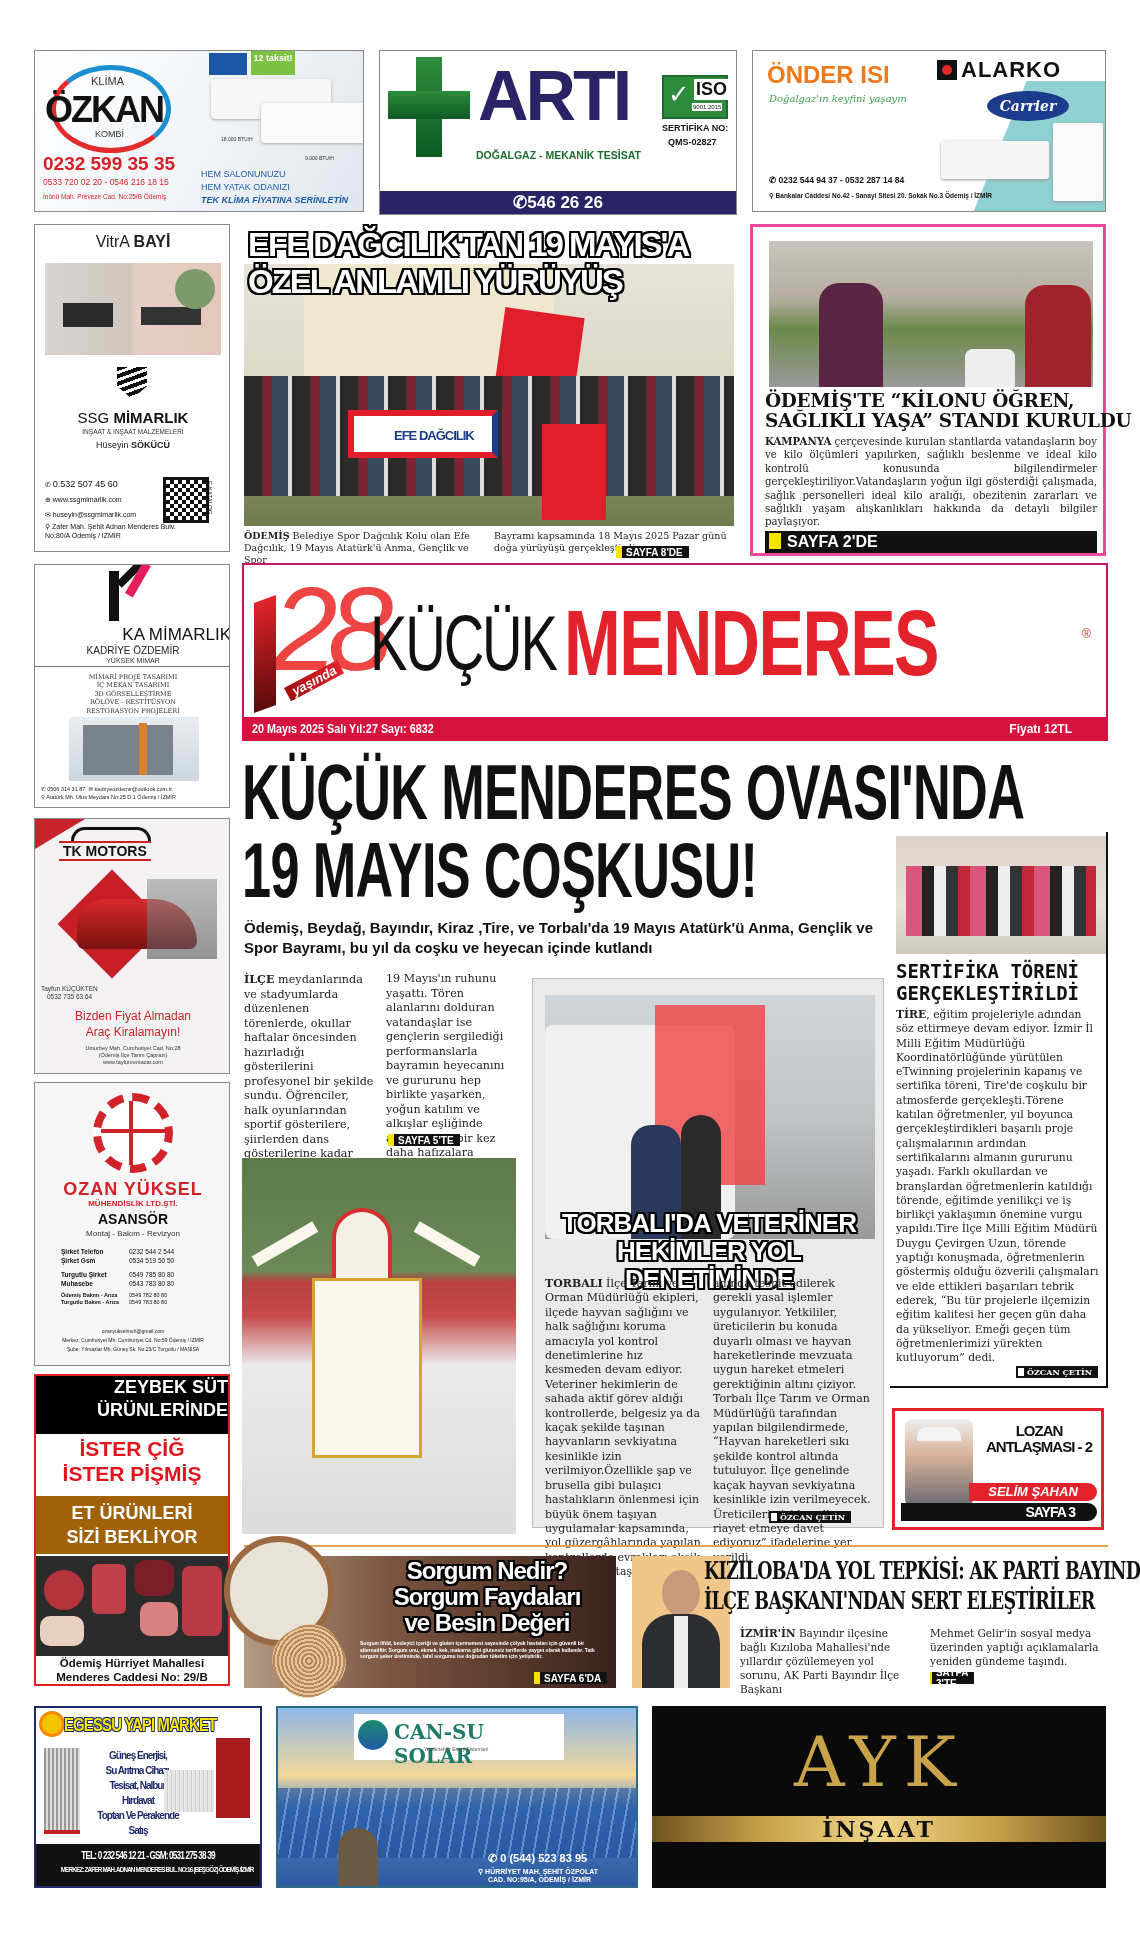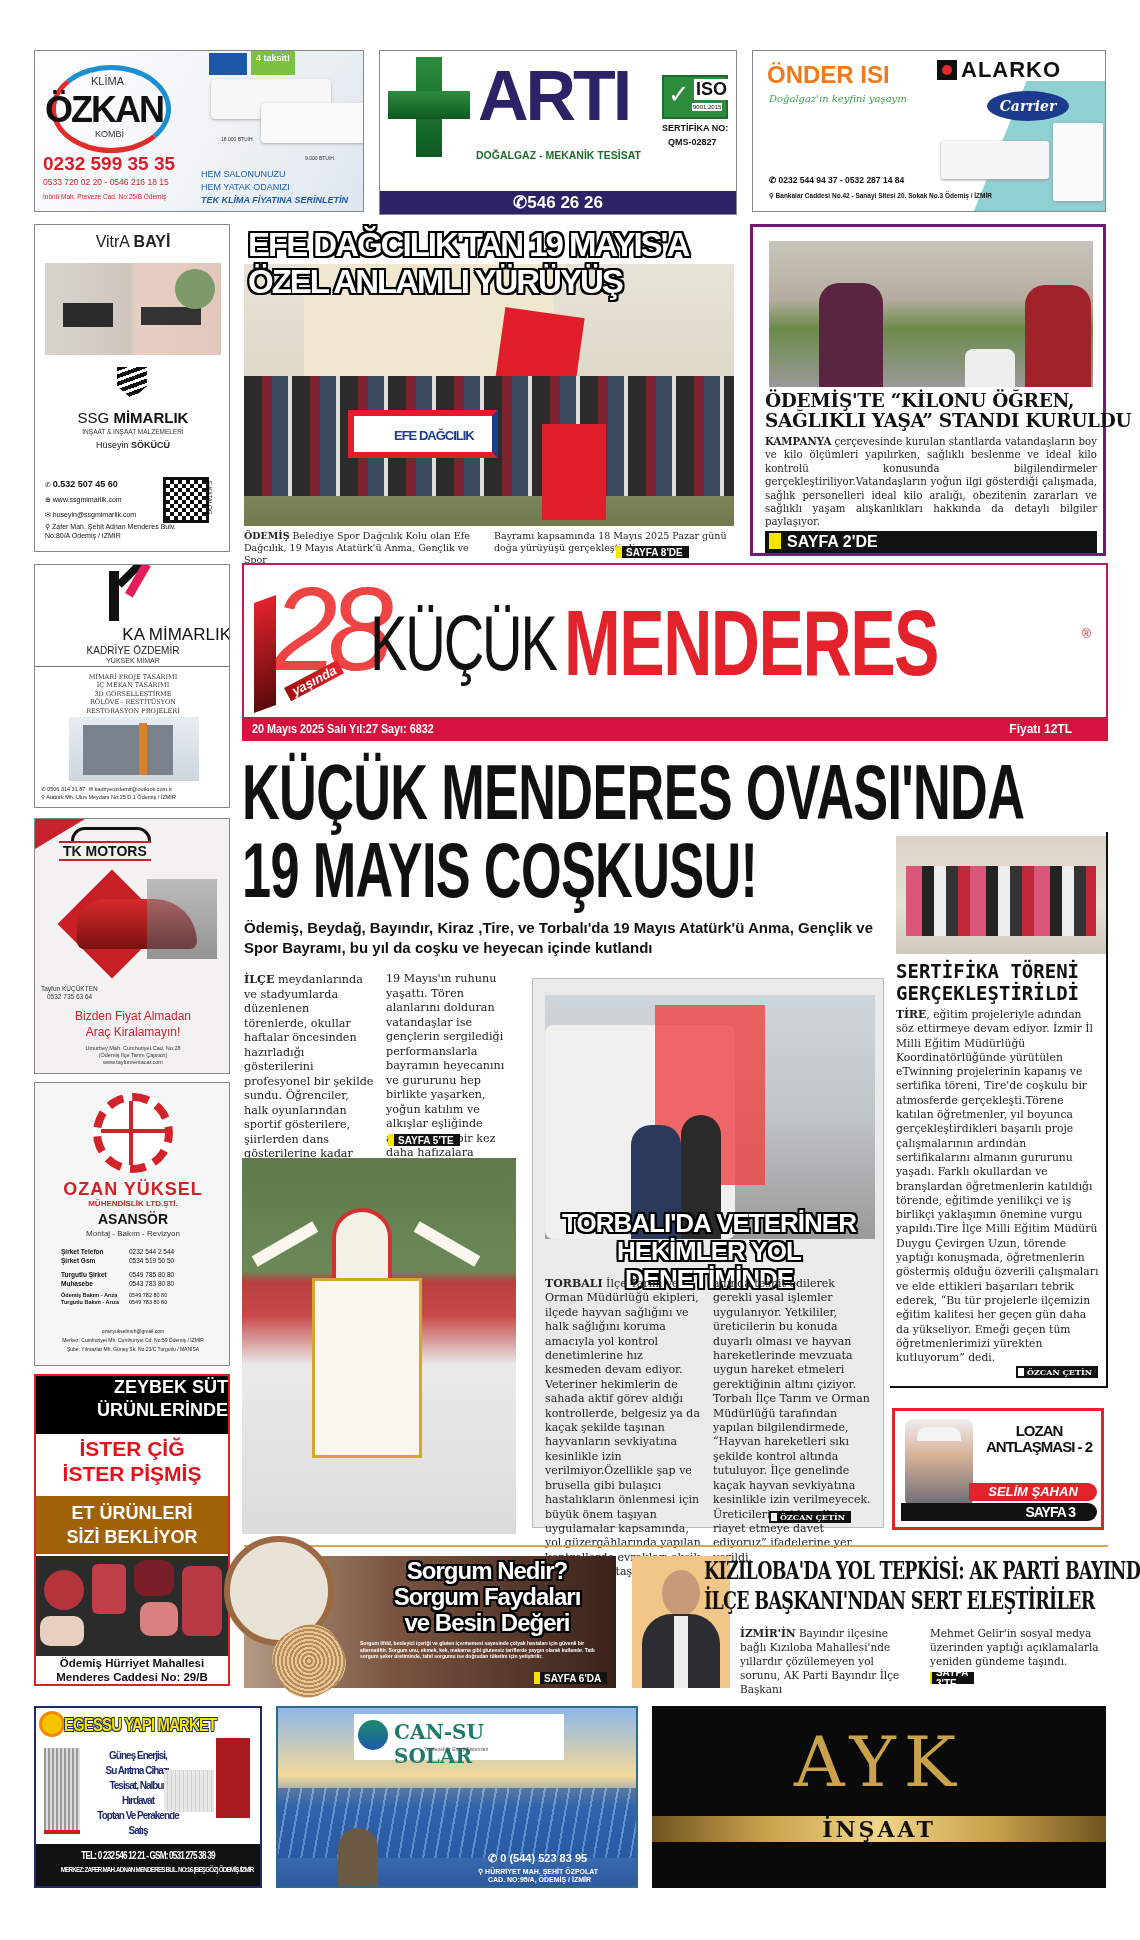--- a/index.html
+++ b/index.html
@@ -21,21 +21,21 @@
 </style>
 </head>
 <body>
 
 <div class="ad" style="left:34px;top:50px;width:330px;height:162px;background:linear-gradient(120deg,#fff 0%,#eef2f6 60%,#dfe6ee 100%)">
   <div class="abs" style="left:16px;top:14px;width:120px;height:88px;border-radius:50%;border:5px solid #1b8fd0;border-bottom-color:#e32b2b;border-left-color:#e32b2b"></div>
   <div class="abs sans" style="left:56px;top:24px;font-size:11px;color:#333">KLİMA</div>
   <div class="abs cond" style="left:10px;top:38px;font-size:36px;color:#111;letter-spacing:-2px">ÖZKAN</div>
   <div class="abs sans" style="left:60px;top:78px;font-size:9px;color:#333">KOMBİ</div>
   <div class="abs sans" style="left:174px;top:2px;width:38px;height:22px;background:#1d58a8;font-size:4px;color:#fff"></div>
-  <div class="abs sans" style="left:216px;top:0;width:44px;height:24px;background:#7cc142;color:#fff;font-weight:bold;font-size:9px;text-align:center;padding-top:2px">4 taksit!</div>
+  <div class="abs sans" style="left:216px;top:0;width:44px;height:24px;background:#7cc142;color:#fff;font-weight:bold;font-size:9px;text-align:center;padding-top:2px">12 taksit!</div>
   <div class="abs" style="left:176px;top:28px;width:120px;height:40px;background:#f7f7f7;border-radius:4px;box-shadow:0 1px 3px #aaa"></div>
   <div class="abs sans" style="left:186px;top:85px;font-size:5px;color:#333">18.000 BTU/H</div>
   <div class="abs" style="left:226px;top:52px;width:118px;height:40px;background:#fafafa;border-radius:4px;box-shadow:0 1px 3px #aaa"></div>
   <div class="abs sans" style="left:270px;top:104px;font-size:5px;color:#333">9.000 BTU/H</div>
   <div class="abs sans" style="left:8px;top:102px;font-size:19px;font-weight:bold;color:#d61f26">0232 599 35 35</div>
   <div class="abs sans" style="left:8px;top:126px;font-size:8.5px;color:#d61f26">0533 720 02 20 - 0546 216 18 15</div>
   <div class="abs sans" style="left:8px;top:142px;font-size:6.5px;color:#d61f26">İnönü Mah. Preveze Cad. No:25/B Ödemiş</div>
   <div class="abs sans" style="left:166px;top:118px;font-size:9px;color:#1d5ca8">HEM SALONUNUZU</div>
   <div class="abs sans" style="left:166px;top:131px;font-size:9px;color:#1d5ca8">HEM YATAK ODANIZI</div>
   <div class="abs sans" style="left:166px;top:144px;font-size:9px;font-weight:bold;font-style:italic;color:#1d5ca8">TEK KLİMA FİYATINA SERİNLETİN</div>
@@ -79,21 +79,21 @@
   <div class="photo" style="left:10px;top:38px;width:176px;height:92px;background:linear-gradient(90deg,#d9d4cf 0%,#cfc6be 48%,#e7cfc4 52%,#e2c8bb 100%)">
     <div class="abs" style="left:18px;top:40px;width:50px;height:24px;background:#2a2a2a"></div>
     <div class="abs" style="left:96px;top:44px;width:60px;height:18px;background:#333"></div>
     <div class="abs" style="left:130px;top:6px;width:40px;height:40px;border-radius:50%;background:#7d9a6a"></div>
   </div>
   <div class="abs" style="left:82px;top:142px;width:30px;height:32px;background:repeating-linear-gradient(160deg,#111 0 4px,#fff 4px 7px);clip-path:polygon(0 0,100% 0,100% 60%,50% 100%,0 60%)"></div>
   <div class="abs sans" style="left:0;top:184px;width:196px;text-align:center;font-size:15px;color:#111"><span>SSG</span> <b>MİMARLIK</b></div>
   <div class="abs sans" style="left:0;top:203px;width:196px;text-align:center;font-size:6.5px;color:#333">İNŞAAT &amp; İNŞAAT MALZEMELERİ</div>
   <div class="abs sans" style="left:0;top:215px;width:196px;text-align:center;font-size:9px;color:#222"><span>Hüseyin</span> <b>SÖKÜCÜ</b></div>
   <div class="abs sans" style="left:10px;top:252px;font-size:7px;line-height:15px;color:#111">
-    <div><span>✆ </span><span style="font-size:9px;font-weight:bold">0.532 507 45 60</span></div>
+    <div><span>✆ </span><span style="font-size:9px;font-weight:normal">0.532 507 45 60</span></div>
     <div><span>⊕ </span><span>www.ssgmimarlik.com</span></div>
     <div><span>✉ </span><span>huseyin@ssgmimarlik.com</span></div>
     <div style="line-height:9px;width:140px"><span>⚲ </span><span>Zafer Mah. Şehit Adnan Menderes Bulv. No:80/A Ödemiş / İZMİR</span></div>
   </div>
   <div class="abs" style="left:128px;top:252px;width:46px;height:46px;background:repeating-conic-gradient(#111 0 25%,#fff 0 50%) 0 0/8px 8px;border:3px solid #111"></div>
   <div class="abs sans" style="left:172px;top:256px;font-size:6px;writing-mode:vertical-rl;color:#111">E-KATALOG</div>
 </div>
 
 <div class="ad" style="left:34px;top:564px;width:196px;height:244px">
   <div class="abs" style="left:70px;top:6px;width:54px;height:50px">
@@ -206,21 +206,21 @@
       <div>ÖZEL ANLAMLI YÜRÜYÜŞ</div>
   </div>
   <div class="abs body-text" style="left:0;top:306px;width:230px;font-size:9.5px;line-height:12px"><b>ÖDEMİŞ</b><span> Belediye Spor Dağcılık Kolu olan Efe Dağcılık, 19 Mayıs Atatürk'ü Anma, Gençlik ve Spor</span></div>
   <div class="abs body-text" style="left:250px;top:306px;width:240px;font-size:9.5px;line-height:12px"><span>Bayramı kapsamında 18 Mayıs 2025 Pazar günü doğa yürüyüşü gerçekleştirdi.</span></div>
   <div class="abs sayfa" style="left:372px;top:322px">
       <span class="y"></span>
       <span>SAYFA 8'DE</span>
     </div>
 </div>
 
-<div class="abs" style="left:750px;top:224px;width:356px;height:332px;border:3px solid #701a75">
+<div class="abs" style="left:750px;top:224px;width:356px;height:332px;border:3px solid #ec4899">
   <div class="photo" style="left:16px;top:14px;width:324px;height:146px;background:linear-gradient(#c9c4bc 0%,#b5ad9f 40%,#6b8a4a 60%,#9a9a98 100%)">
     <div class="abs" style="left:50px;top:42px;width:64px;height:104px;background:#5a2540;border-radius:20px 20px 0 0"></div>
     <div class="abs" style="left:256px;top:44px;width:66px;height:102px;background:#a0232c;border-radius:20px 20px 0 0"></div>
     <div class="abs" style="left:196px;top:108px;width:50px;height:38px;background:#eee;border-radius:8px 8px 0 0"></div>
   </div>
   <div class="abs serif" style="left:12px;top:164px;font-size:18.5px;line-height:20px;font-weight:bold;color:#111;white-space:nowrap;letter-spacing:-.3px">
     <div>ÖDEMİŞ'TE “KİLONU ÖĞREN,</div>
       <div>SAĞLIKLI YAŞA” STANDI KURULDU</div>
   </div>
   <div class="abs body-text" style="left:12px;top:208px;width:332px;font-size:10.2px;line-height:13.4px;text-align:justify"><b>KAMPANYA</b><span> çerçevesinde kurulan stantlarda vatandaşların boy ve kilo ölçümleri yapılırken, sağlıklı beslenme ve ideal kilo kontrolü konusunda bilgilendirmeler gerçekleştiriliyor.Vatandaşların yoğun ilgi gösterdiği çalışmada, sağlık personelleri ideal kilo aralığı, obezitenin zararları ve sağlıklı yaşam alışkanlıkları hakkında da detaylı bilgiler paylaşıyor.</span></div>

